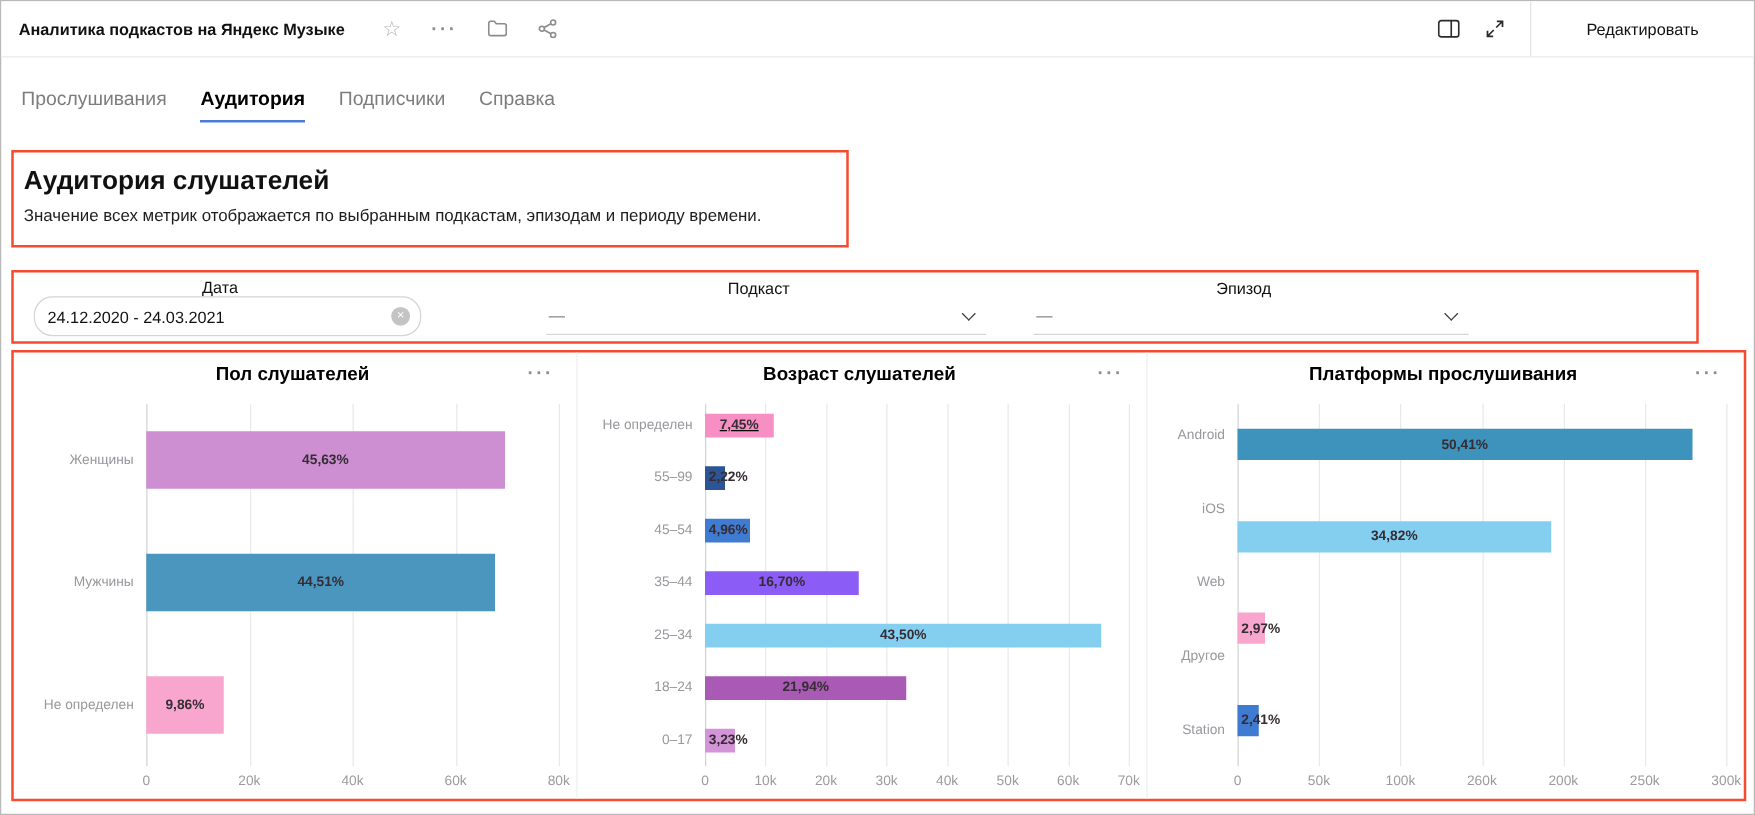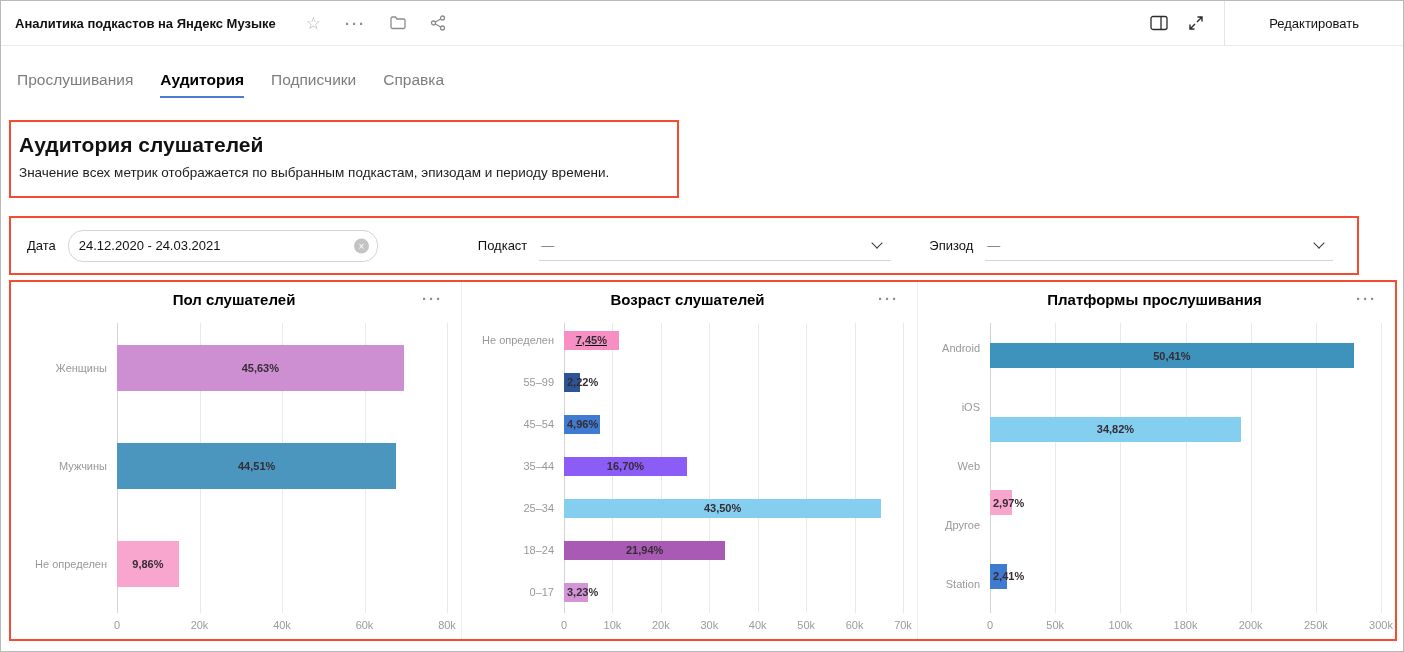--- a/index.html
+++ b/index.html
@@ -32,21 +32,21 @@
   
   .anno { position:absolute; border:2px solid #f44b31; }
 
   .title-box { left:8px; top:119px; width:670px; height:78px; padding:11px 14px 0 8px; }
   .h1 { font-size:21px; font-weight:700; color:#111; margin-bottom:8px; }
   .subtitle { font-size:13.5px; color:#1d1d1d; }
 
   
   .filters-box { left:8px; top:215px; width:1350px; height:59px;
                  display:flex; align-items:center; }
-  .fgroup { display:flex; align-items:center; }
+  .fgroup { display:flex; align-items:center;flex-direction:column; }
   .fg1 { margin-left:16px; } .fg2 { margin-left:100px; } .fg3 { margin-left:38px; }
   .flabel { font-size:13px; color:#111; margin-right:12px; white-space:nowrap; }
   .date-wrap { position:relative; }
   .date-input { width:310px; height:32px; border:1px solid #d5d5d5; border-radius:15px;
                 padding:0 30px 0 10px; font:13px "Liberation Sans", sans-serif;
                 color:#111; background:#fff; outline:none; }
   .clear-icon { position:absolute; right:9px; top:50%; transform:translateY(-50%);
                 width:15px; height:15px; border-radius:50%; background:#c4c4c4;
                 color:#fff; font-size:10px; line-height:15px; text-align:center; cursor:pointer; }
   .select { height:30px; border-bottom:1px solid #d5d5d5; display:flex; align-items:center;
@@ -334,21 +334,21 @@
                     <span class="bar-value">2,41%</span>
                   </div>
                 </div>
               </div>
           </div>
         </div>
         <div class="xaxis" style="margin-left: 62px;">
             <span class="tick" style="left: 0%;">0</span>
             <span class="tick" style="left: 16.6667%;">50k</span>
             <span class="tick" style="left: 33.3333%;">100k</span>
-            <span class="tick" style="left: 50%;">180k</span>
+            <span class="tick" style="left: 50%;">260k</span>
             <span class="tick" style="left: 66.6667%;">200k</span>
             <span class="tick" style="left: 83.3333%;">250k</span>
             <span class="tick" style="left: 100%;">300k</span>
           </div>
       </div>
     </div>
 
   </div>
 </div>
 

